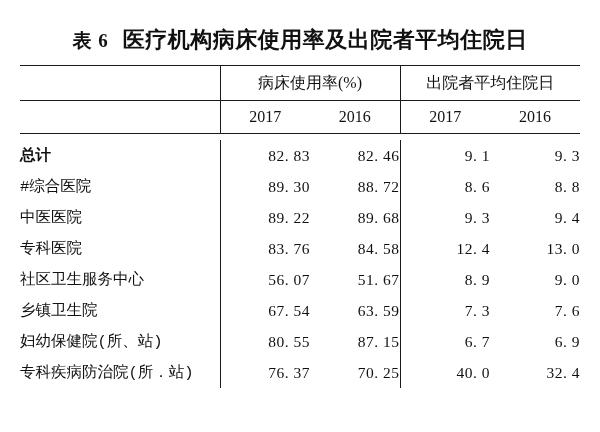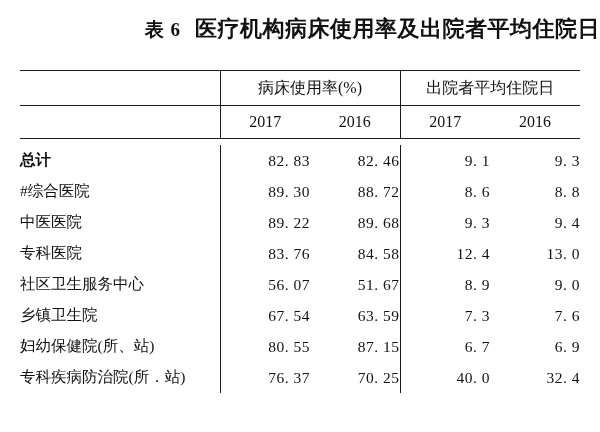--- a/index.html
+++ b/index.html
@@ -17,39 +17,39 @@
   .page {
     position: relative;
     width: 600px;
     height: 432px;
     box-sizing: border-box;
     padding: 0;
   }
   .title-row {
     display: flex;
     align-items: baseline;
-    justify-content: flex-end;
-    padding-top: 14px;
+    justify-content: center;
+    padding-top: 25px;
     padding-bottom: 10px;
   }
   .title-num {
     font-size: 19px;
     font-weight: bold;
     letter-spacing: 1px;
     margin-right: 14px;
   }
   .title-text {
     font-size: 22px;
     font-weight: bold;
     letter-spacing: 0.5px;
   }
   table.tbl {
     border-collapse: collapse;
     width: 560px;
-    margin: 16px auto;
+    margin: 0 auto;
     table-layout: fixed;
   }
   table.tbl td, table.tbl th {
     padding: 0;
     font-weight: normal;
   }
   .rule-top td {
     border-top: 1.6px solid #1a1a1a;
     height: 0;
     font-size: 0;
@@ -84,20 +84,21 @@
   }
   .data-row td {
     height: 31px;
     vertical-align: middle;
     font-size: 15.5px;
   }
   .lbl {
     text-align: left;
     padding-left: 2px;
     white-space: nowrap;
+    font-family: Liberation Mono, monospace;
   }
   .lbl.bold {
     font-weight: bold;
   }
   .indent1 {
     padding-left: 30px;
   }
   .num {
     text-align: right;
     letter-spacing: 0.5px;

